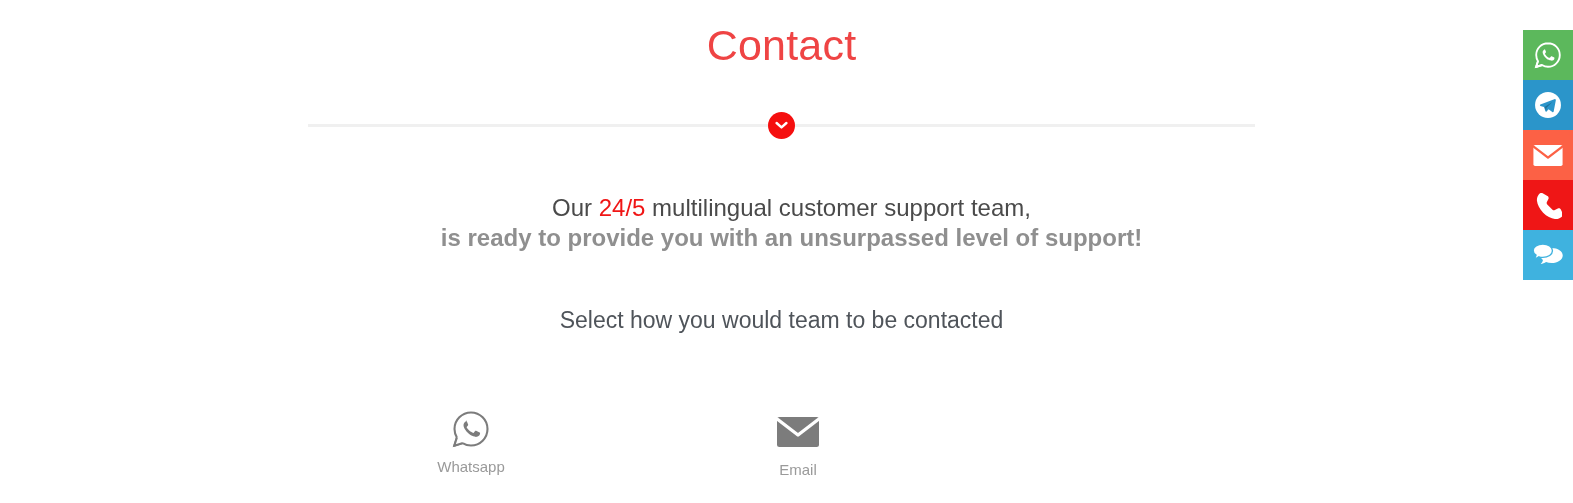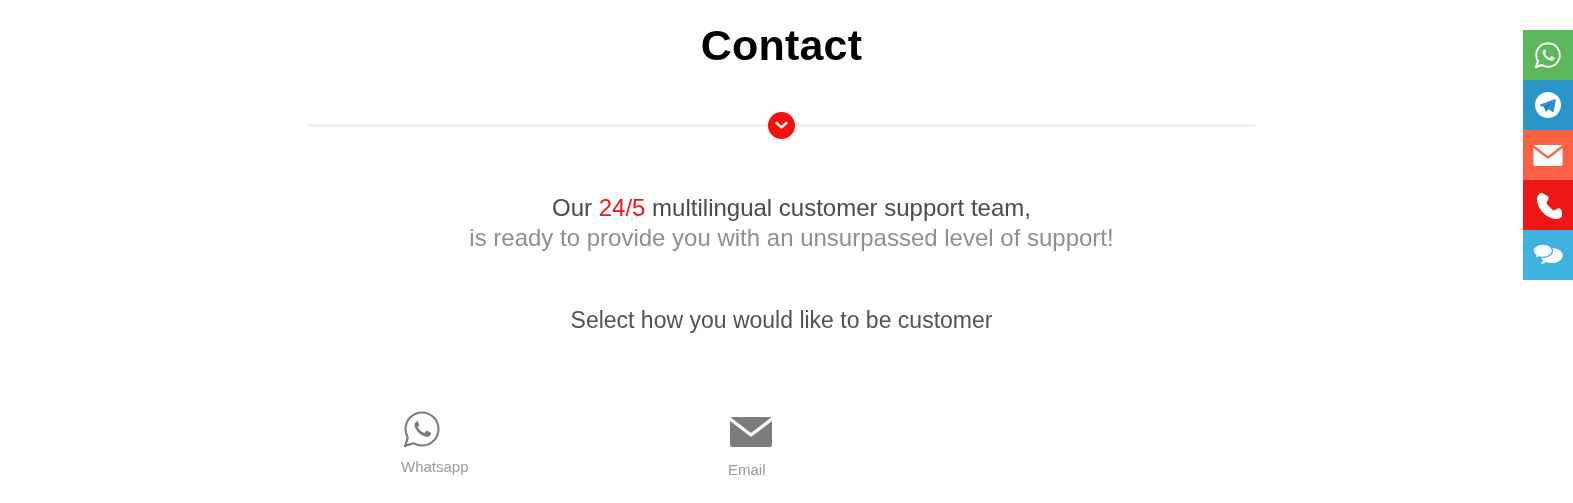--- a/index.html
+++ b/index.html
@@ -48,22 +48,22 @@
   }
 
   
   .page-title {
     position: absolute;
     left: 0;
     top: 21px;
     width: 1563px;
     text-align: center;
     font-size: 43px;
-    font-weight: 700;
-    color: #000000;
+    font-weight: 400;
+    color: #ef4444;
     letter-spacing: 0.2px;
   }
 
   
   .divider {
     position: absolute;
     left: 308px;
     top: 124px;
     width: 947px;
     height: 3px;
@@ -95,20 +95,21 @@
   .intro-line1 {
     display: block;
     font-size: 24px;
     color: #4a4a4a;
   }
   .intro-accent { color: #f01616; }
   .intro-line2 {
     display: block;
     font-size: 24px;
     color: #8f8f8f;
+    font-weight: bold;
   }
 
   
   .subheading {
     position: absolute;
     left: 0;
     top: 307px;
     width: 1563px;
     text-align: center;
     font-size: 23px;
@@ -119,20 +120,21 @@
   .methods {
     position: absolute;
     left: 385px;
     top: 398px;
     width: 790px;
     height: 100px;
   }
   .method {
     position: absolute;
     width: 140px;
+    text-align: center;
     cursor: pointer;
   }
   .method .glyph {
     display: block;
     height: 48px;
     line-height: 48px;
   }
   .method .glyph svg { display: inline-block; vertical-align: middle; }
   .method .m-label {
     display: block;
@@ -178,21 +180,21 @@
         <path d="M1.6 2 L6.5 6.4 L11.4 2" fill="none" stroke="#ffffff" stroke-width="2.4" stroke-linecap="round" stroke-linejoin="round"></path>
       </svg>
     </span>
   </div>
 
   <div class="intro">
     <span class="intro-line1"><span>Our </span><span class="intro-accent">24/5</span><span> multilingual customer support team,</span></span>
     <span class="intro-line2">is ready to provide you with an unsurpassed level of support!</span>
   </div>
 
-  <div class="subheading">Select how you would like to be customer</div>
+  <div class="subheading">Select how you would team to be contacted</div>
 
   <div class="methods">
 
     <div class="method m0">
       <span class="glyph">
         <svg width="42" height="42" viewBox="0 0 42 42">
           <path d="M21 4.5 C11.9 4.5 4.5 11.9 4.5 21 c0 3.2 0.92 6.2 2.5 8.7
                    L4.3 37.7 l8.3 -2.6 c2.5 1.5 5.4 2.4 8.4 2.4 C30.1 37.5 37.5 30.1 37.5 21
                    S30.1 4.5 21 4.5 Z" fill="none" stroke="#7c7c7c" stroke-width="2.1"></path>
           <path d="M16.4 13.6 c-0.5 -0.1 -1 0 -1.4 0.4 c-0.6 0.6 -1.5 1.6 -1.5 3.3

